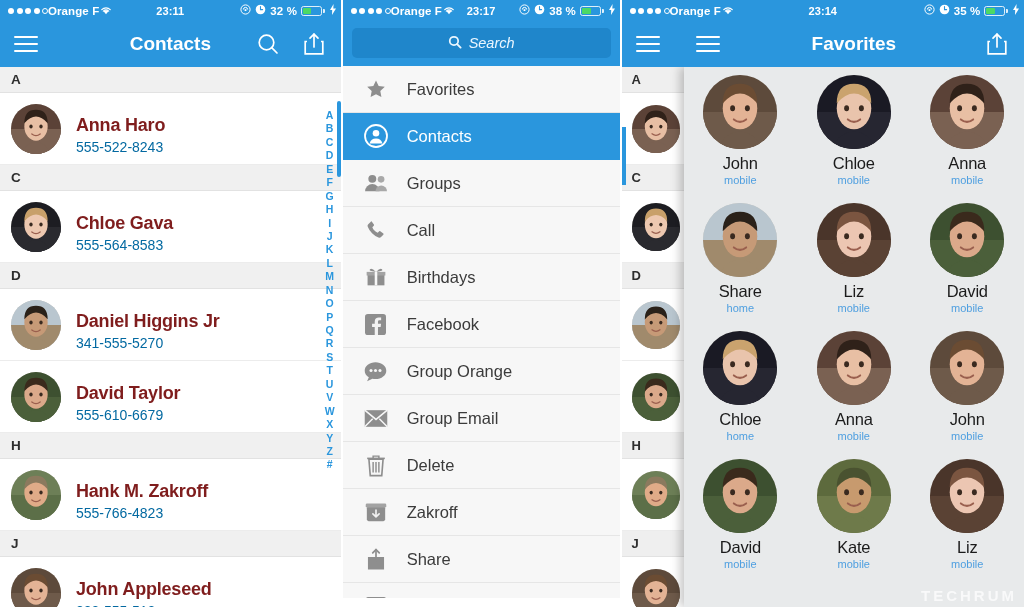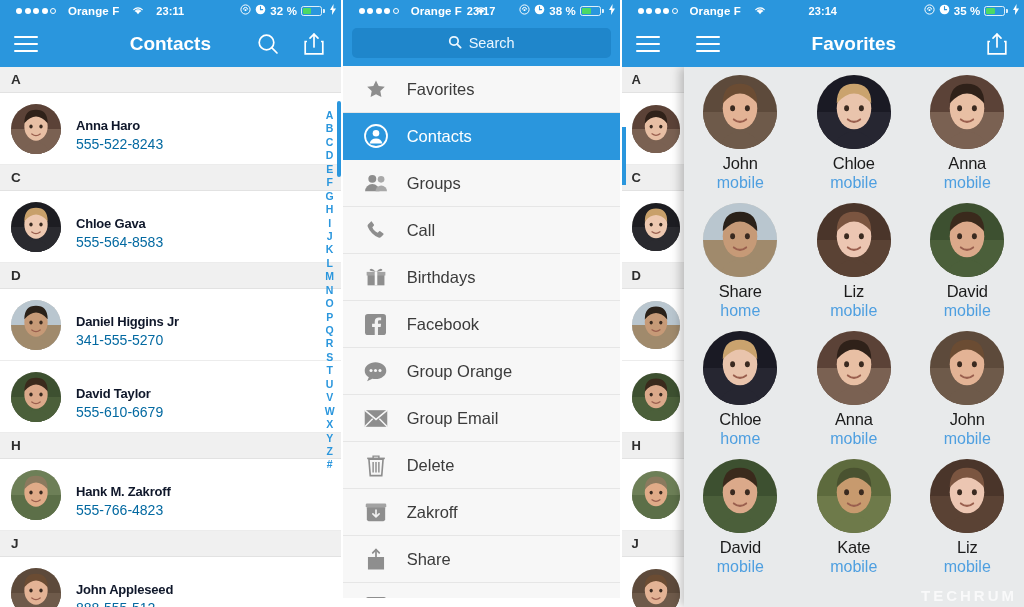--- a/index.html
+++ b/index.html
@@ -17,21 +17,21 @@
   .panel-1 { width: 342px; }
   .panel-2 { width: 278px; }
   .panel-3 { width: 404px; }
 
   
   .statusbar {
     height: 21px; background: #2a96dd; color: #ffffff;
     display: flex; align-items: center; font-size: 11.5px; font-weight: bold;
     position: relative; letter-spacing: .1px;
   }
-  .sb-left { display:flex; align-items:center; gap:12px; padding-left:16px; }
+  .sb-left { display:flex; align-items:center; gap:0; padding-left:8px; }
   .dots { display:flex; align-items:center; gap:2.5px; }
   .dot { width:6px; height:6px; border-radius:50%; background:#fff; }
   .dot.hollow { background:transparent; border:1.3px solid #fff; width:6px; height:6px; }
   .carrier { font-size:11.5px; font-weight:bold; }
   .wifi { font-size: 11px; margin-left:1px; }
   .sb-center {
     position:absolute; left:0; right:0; text-align:center; font-size:11px; font-weight:bold;
   }
   .sb-right { margin-left:auto; display:flex; align-items:center; gap:4px; padding-right:5px; }
   .glyph-circ { font-size:10px; }
@@ -68,36 +68,36 @@
   .contact-row {
     height:72px; display:flex; align-items:center; padding-left:11px;
     border-bottom:1px solid #ececec; background:#fff;
   }
   .avatar {
     width:50px; height:50px; border-radius:50%; flex:none; overflow:hidden;
     background:#c9c5bd; position:relative;
   }
   .avatar svg { display:block; width:100%; height:100%; }
   .c-text { margin-left:15px; }
-  .c-name { font-size:13px; font-weight:bold; color:#0f172a; letter-spacing:-.2px;margin-top:12px; }
+  .c-name { font-size:18px; font-weight:bold; color:#7f1d1d; letter-spacing:-.2px;margin-top:12px; }
   .c-phone { font-size:14px; color:#0369a1; margin-top:3px; }
 
   
   .alpha-index {
     position:absolute; right:3px; top:42px; width:16px;
     display:flex; flex-direction:column; align-items:center;
     font-size:10.5px; font-weight:bold; color:#2a96dd; line-height:1.28;
   }
   .scroll-thumb {
     position:absolute; right:0px; top:34px; width:4px; height:76px;
     background:#2a96dd; border-radius:2px;
   }
 
   
-  .search-area { background:#2a96dd; padding:7px 9px 8px 9px; }
+  .search-area { background:#2a96dd; padding:7px 9px 8px 9px;font-style:italic; }
   .search-field {
     height:30px; background:#1f86cb; border-radius:5px;
     display:flex; align-items:center; justify-content:center; gap:7px;
     color:#eaf6ff; font-size:14.5px;
   }
   .menu-list { background:#f7f7f7; height:532px; overflow:hidden; }
   .menu-item {
     height:47px; display:flex; align-items:center; padding-left:18px;
     border-bottom:1px solid #e6e6e6; background:#f7f7f7;
   }
@@ -126,21 +126,21 @@
   .fav-overlay {
     position:absolute; left:62px; top:0; right:0; height:540px;
     background:#e8eaeb; box-shadow:-4px 0 9px rgba(0,0,0,.22);
     overflow:hidden;
   }
   .fav-grid { display:grid; grid-template-columns:repeat(3,1fr); padding-top:8px; }
   .fav-cell { display:flex; flex-direction:column; align-items:center; height:128px; }
   .fav-av { width:74px; height:74px; border-radius:50%; overflow:hidden; background:#c9c5bd; }
   .fav-av svg { display:block; width:100%; height:100%; }
   .fav-name { font-size:16.5px; color:#1b1b1b; margin-top:5px; letter-spacing:-.2px; }
-  .fav-label { font-size:16px; color:#4e9fe0; margin-top:1px; }
+  .fav-label { font-size:11px; color:#4e9fe0; margin-top:1px; }
   .watermark {
     position:absolute; right:7px; bottom:3px; font-size:15px; letter-spacing:3px;
     color:rgba(255,255,255,.72); font-weight:bold;
   }
   .divider { width:2px; background:#ffffff; height:607px; flex:none; }
 </style>
 </head>
 <body>
 
 <div class="screens">

